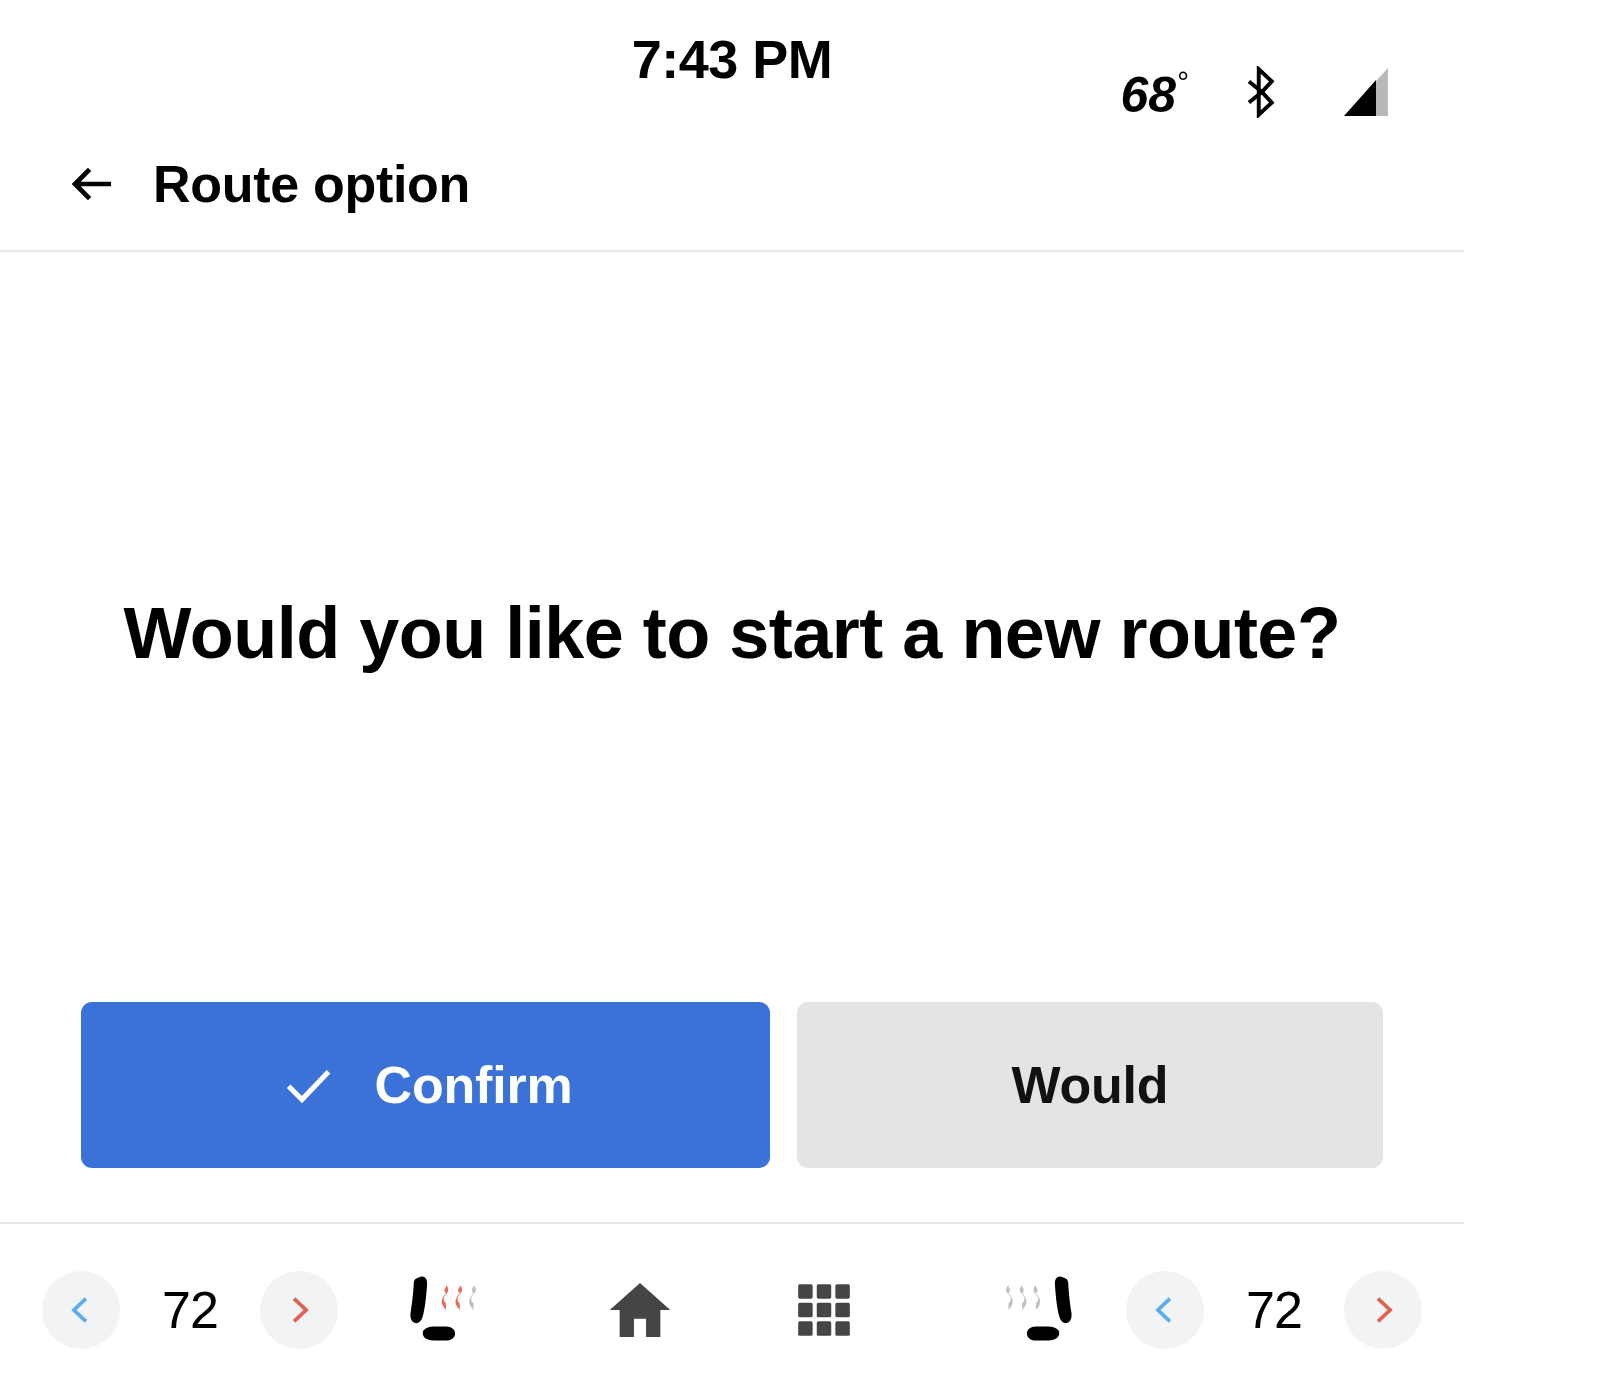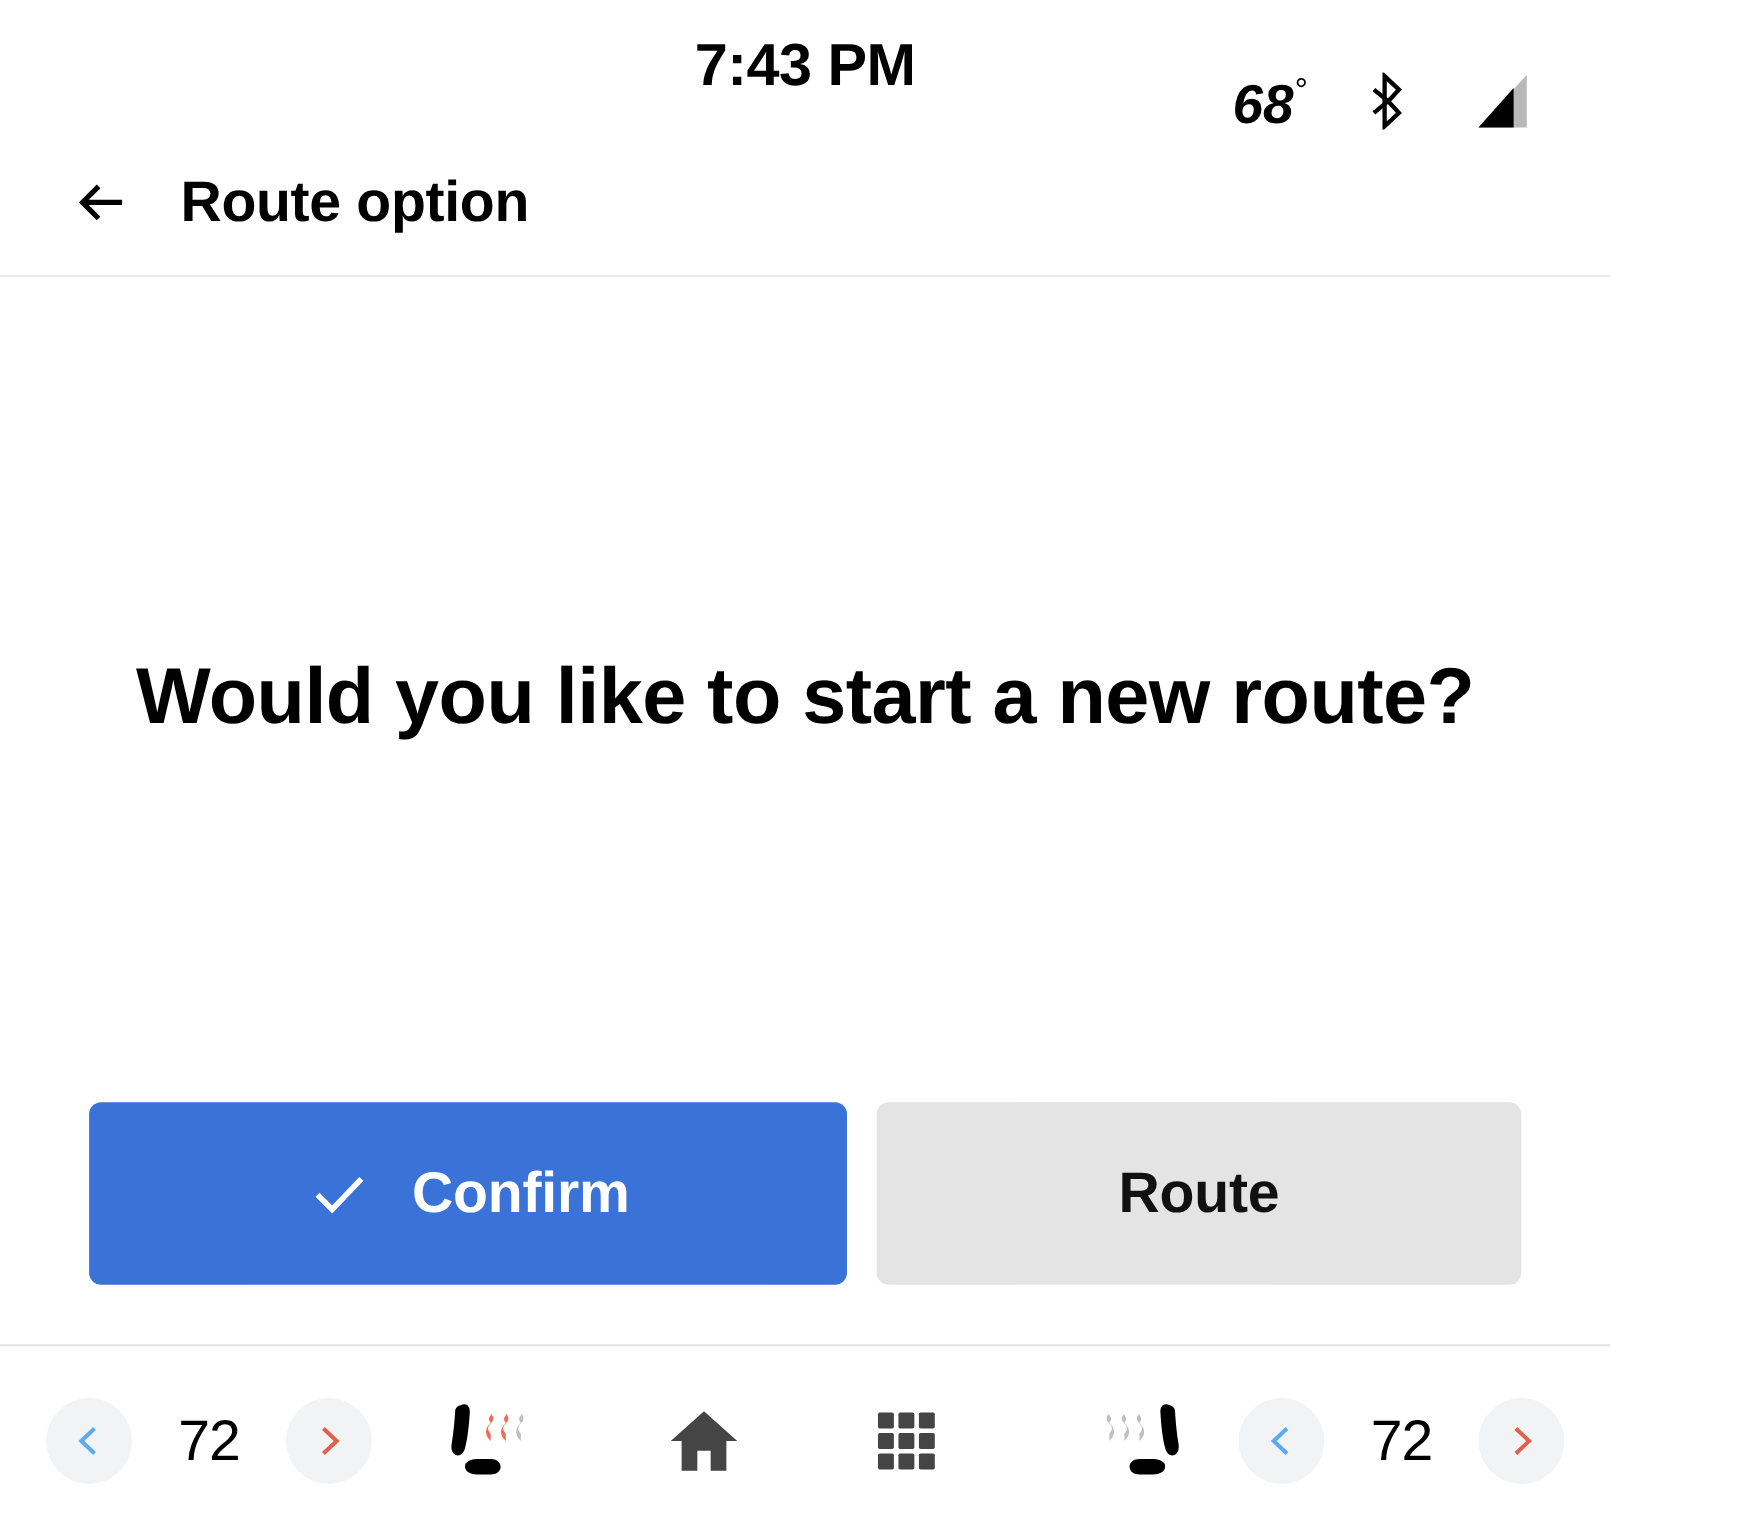--- a/index.html
+++ b/index.html
@@ -85,21 +85,21 @@
     width: 62px;
     height: 62px;
     display: flex;
     align-items: center;
     justify-content: center;
     cursor: pointer;
     flex: 0 0 auto;
   }
   .back-btn svg { width: 54px; height: 54px; display: block; }
   .app-title {
-    margin-left: 40px;
+    margin-left: 29px;
     font-size: 52px;
     font-weight: bold;
     color: #000000;
     letter-spacing: -0.3px;
     white-space: nowrap;
   }
 
   
   .content {
     flex: 1 1 auto;
@@ -281,21 +281,21 @@
     <div class="actions">
       <button class="btn btn-confirm">
         <span>
           <svg class="check-icon" viewBox="0 0 24 24" aria-hidden="true">
             <path d="M4 12.5 L9.5 18 L20.5 6.5" fill="none" stroke="#ffffff" stroke-width="2.1" stroke-linecap="butt" stroke-linejoin="miter"></path>
           </svg>
         </span>
         <span class="btn-label">Confirm</span>
       </button>
       <button class="btn btn-cancel">
-        <span class="btn-label">Route</span>
+        <span class="btn-label">Would</span>
       </button>
     </div>
 
   </div>
 
   <div class="climate-bar">
 
     <div class="climate-group climate-left">
       <button class="circle-btn">
         <span>

